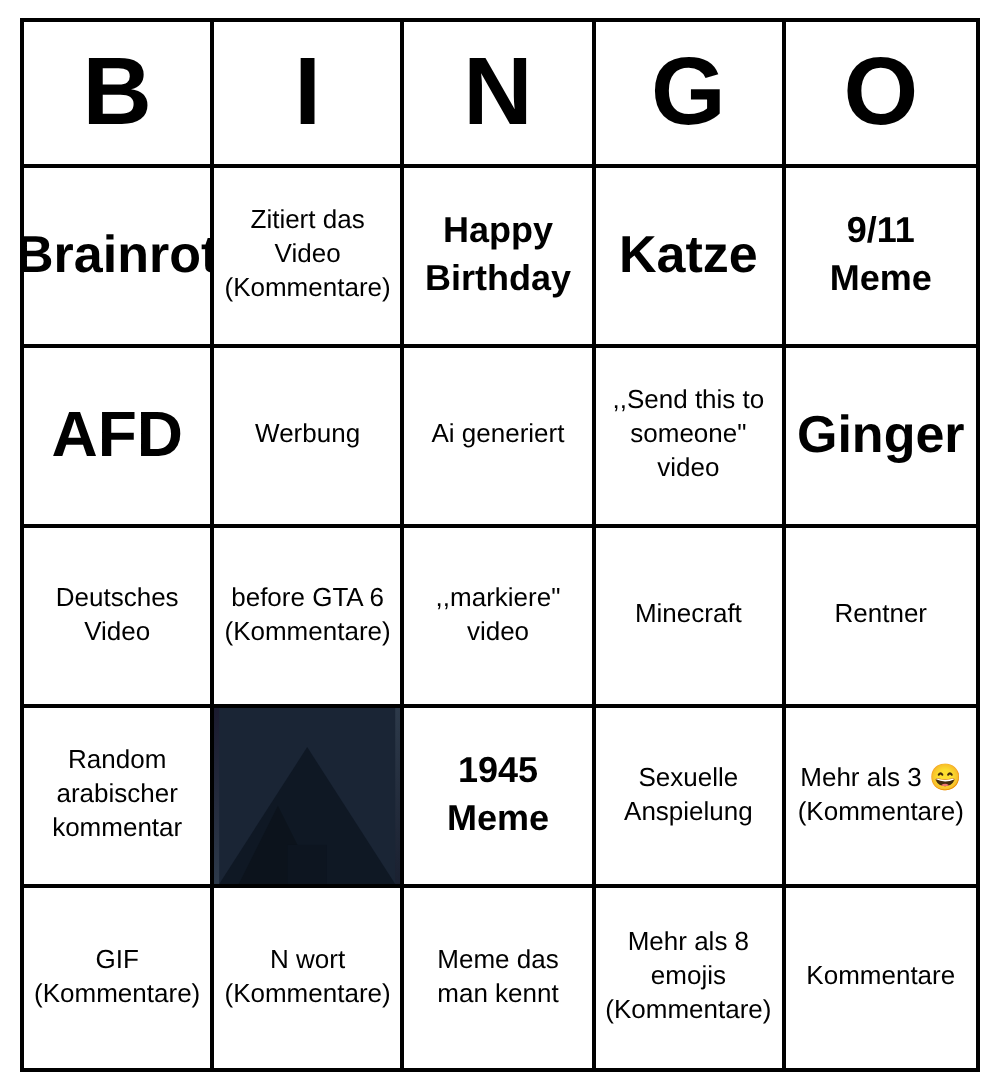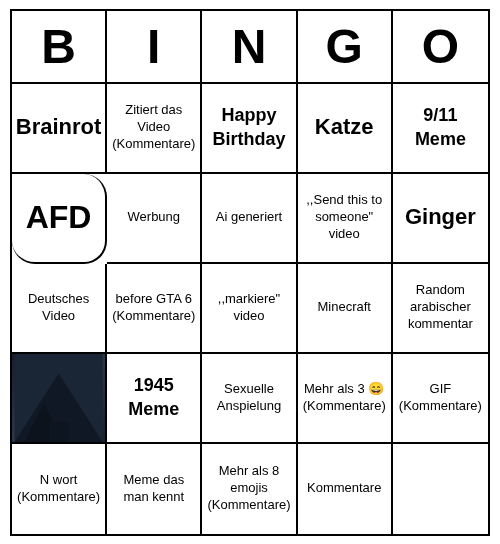--- a/index.html
+++ b/index.html
@@ -50,31 +50,30 @@
       position: relative;
       overflow: hidden;
     }
     .bingo-cell:nth-child(5n) {
       border-right: none;
     }
     .bingo-cell:nth-child(n+21) {
       border-bottom: none;
     }
     .bingo-cell.large-text {
-      font-size: 22px;
+      font-size: 26px;
       font-weight: bold;
     }
     .bingo-cell.medium-large {
       font-size: 18px;
       font-weight: bold;
     }
     .bingo-cell.xlarge {
       font-size: 32px;
       font-weight: bold;
-      border-radius: 23px;
     }
     .dark-cell {
       background: #2a2a3a;
     }
     .dark-cell-inner {
       width: 100%;
       height: 100%;
       background: linear-gradient(135deg, #1a1a2e 0%, #2d3a4a 50%, #1a2030 100%);
       position: absolute;
       top: 0; left: 0;
@@ -128,20 +127,23 @@
       <div class="bingo-cell">
         <span>before GTA 6 (Kommentare)</span>
       </div>
       <div class="bingo-cell">
         <span>,,markiere" video</span>
       </div>
       <div class="bingo-cell">
         <span>Minecraft</span>
       </div>
       <div class="bingo-cell">
+        <span>Rentner</span>
+      </div>
+      <div class="bingo-cell">
         <span>Random arabischer kommentar</span>
       </div>
       <div class="bingo-cell dark-cell">
         <div class="dark-cell-inner"></div>
         <svg width="100%" height="100%" viewBox="0 0 90 90" style="position: absolute; top: 0px; left: 0px;">
         <rect width="90" height="90" fill="#1a2535"></rect>
         <polygon points="0,90 45,20 90,90" fill="#0d1520" opacity="0.8"></polygon>
         <polygon points="10,90 30,50 50,90" fill="#0a1018" opacity="0.6"></polygon>
         <rect x="35" y="70" width="20" height="20" fill="#0d1520"></rect>
       </svg>

